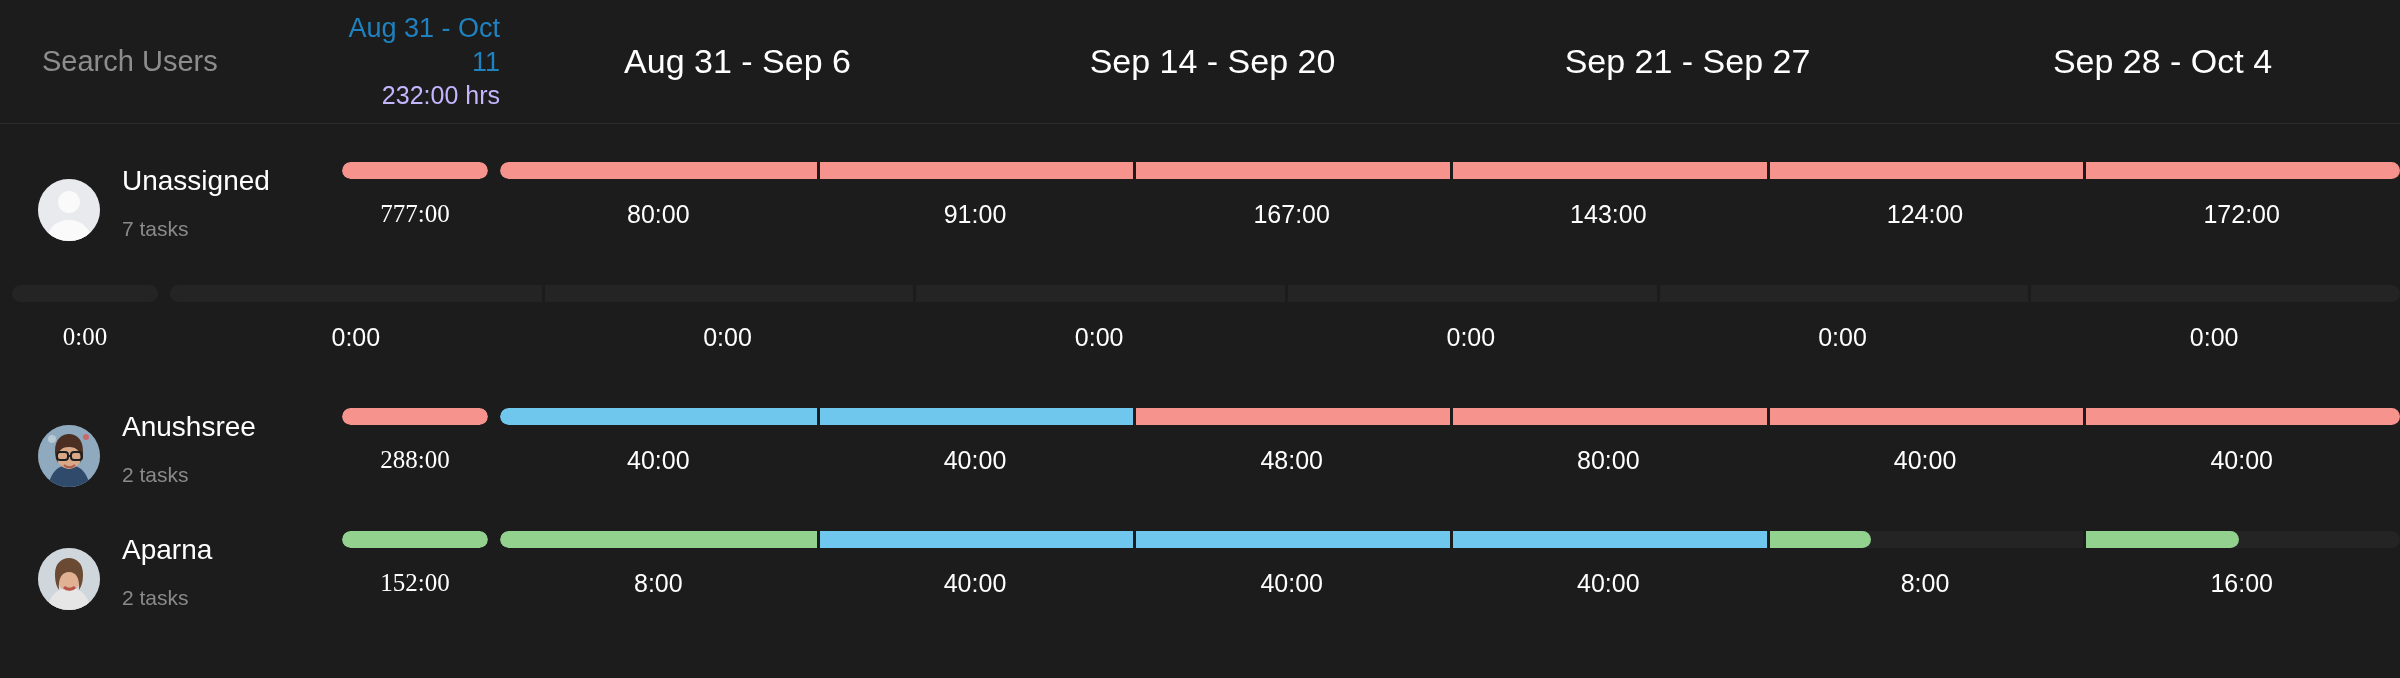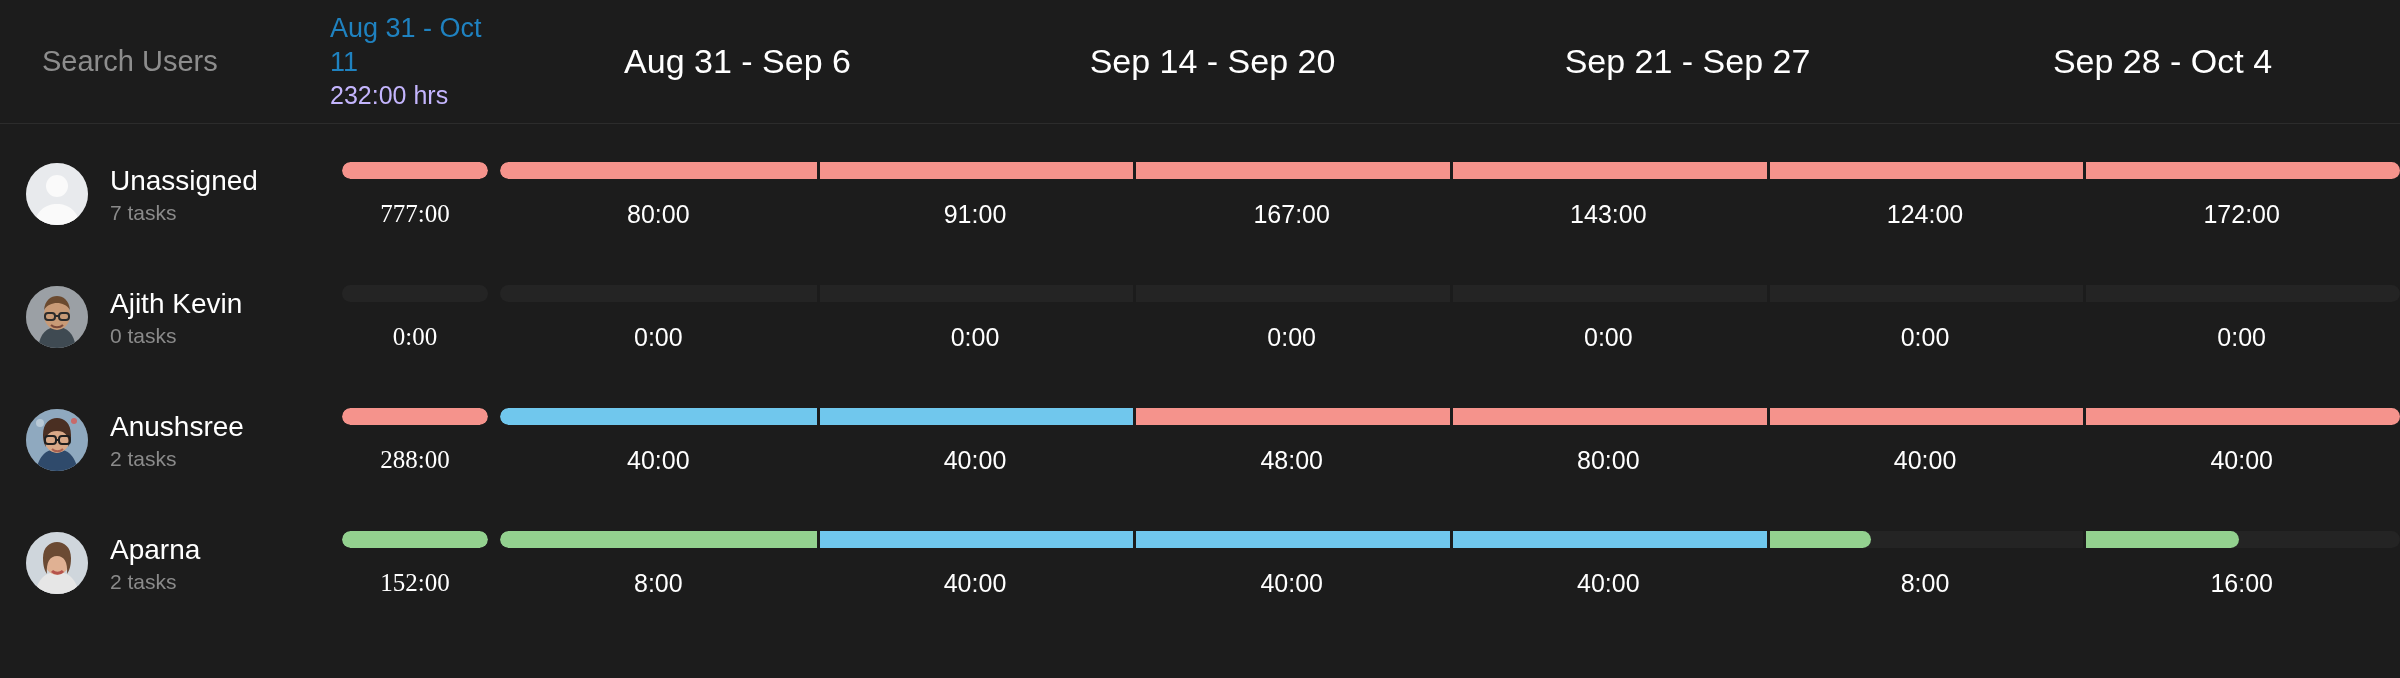--- a/index.html
+++ b/index.html
@@ -49,21 +49,21 @@
     width: 280px;
     padding: 0;
   }
   .search-input::placeholder {
     color: #8d8d8d;
     opacity: 1;
   }
 
   .col-total {
     flex: 0 0 170px;
-    text-align: left;
+    text-align: right;
     line-height: 1.25;
   }
   .col-total .range {
     color: #1f82c0;
     font-size: 27px;
   }
   .col-total .hrs {
     color: #c4b5fd;
     font-size: 25px;
   }
@@ -89,21 +89,21 @@
     flex: 0 0 123px;
     display: flex;
     align-items: flex-start;
   }
 
   
   .user-cell {
     flex: 0 0 330px;
     display: flex;
     align-items: flex-end;
-    padding-left: 26px;
+    padding-left: 38px;
     padding-top: 14px;
     box-sizing: border-box;
   }
   .avatar {
     width: 62px;
     height: 62px;
     border-radius: 50%;
     flex: 0 0 62px;
     margin-right: 22px;
     overflow: hidden;
@@ -115,21 +115,21 @@
   .user-text { padding-top: 3px; }
   .user-name {
     font-size: 28px;
     color: #ffffff;
     line-height: 1.15;
     white-space: nowrap;
   }
   .user-tasks {
     font-size: 21px;
     color: #8a8a8a;
-    margin-top: 4px;
+    margin-top: 20px;
   }
 
   
   .total-cell {
     flex: 0 0 170px;
     padding-top: 14px;
     box-sizing: border-box;
   }
   .total-track {
     height: 17px;
@@ -280,38 +280,20 @@
         </div>
         <div class="week-cell last">
           <div class="week-track">
             <div class="week-fill" style="width: 100%; background: rgb(245, 147, 140);"></div>
             <div class="week-divider"></div>
           </div>
           <div class="week-value">172:00</div>
         </div>
       </div>
       <div class="row">
-        <div class="user-cell">
-          <div class="avatar">
-            <svg viewBox="0 0 62 62">
-              <rect width="62" height="62" fill="#9ba0a5"></rect>
-              <path d="M12 62c2-15 9-21 19-21s17 6 19 21z" fill="#3f4a52"></path>
-              <ellipse cx="31" cy="29" rx="13" ry="15" fill="#c89a76"></ellipse>
-              <path d="M18 24c1-10 7-14 13-14s12 4 13 14c-3-5-8-7-13-7s-10 2-13 7z" fill="#6b4a2f"></path>
-              <rect x="19" y="27" width="10" height="7" rx="3" fill="none" stroke="#2b2b2b" stroke-width="2"></rect>
-              <rect x="33" y="27" width="10" height="7" rx="3" fill="none" stroke="#2b2b2b" stroke-width="2"></rect>
-              <path d="M29 30h4" stroke="#2b2b2b" stroke-width="2"></path>
-              <path d="M25 39c3 3 9 3 12 0" stroke="#7a4a3a" stroke-width="2" fill="none"></path>
-            </svg>
-          </div>
-          <div class="user-text">
-            <div class="user-name">Ajith Kevin</div>
-            <div class="user-tasks">0 tasks</div>
-          </div>
-        </div>
         <div class="total-cell">
           <div class="total-track">
             <div class="total-fill" style="width: 0%; background: transparent;"></div>
           </div>
           <div class="total-value">0:00</div>
         </div>
         <div class="week-cell first">
           <div class="week-track">
             <div class="week-fill" style="width: 0%; background: transparent;"></div>
           </div>

